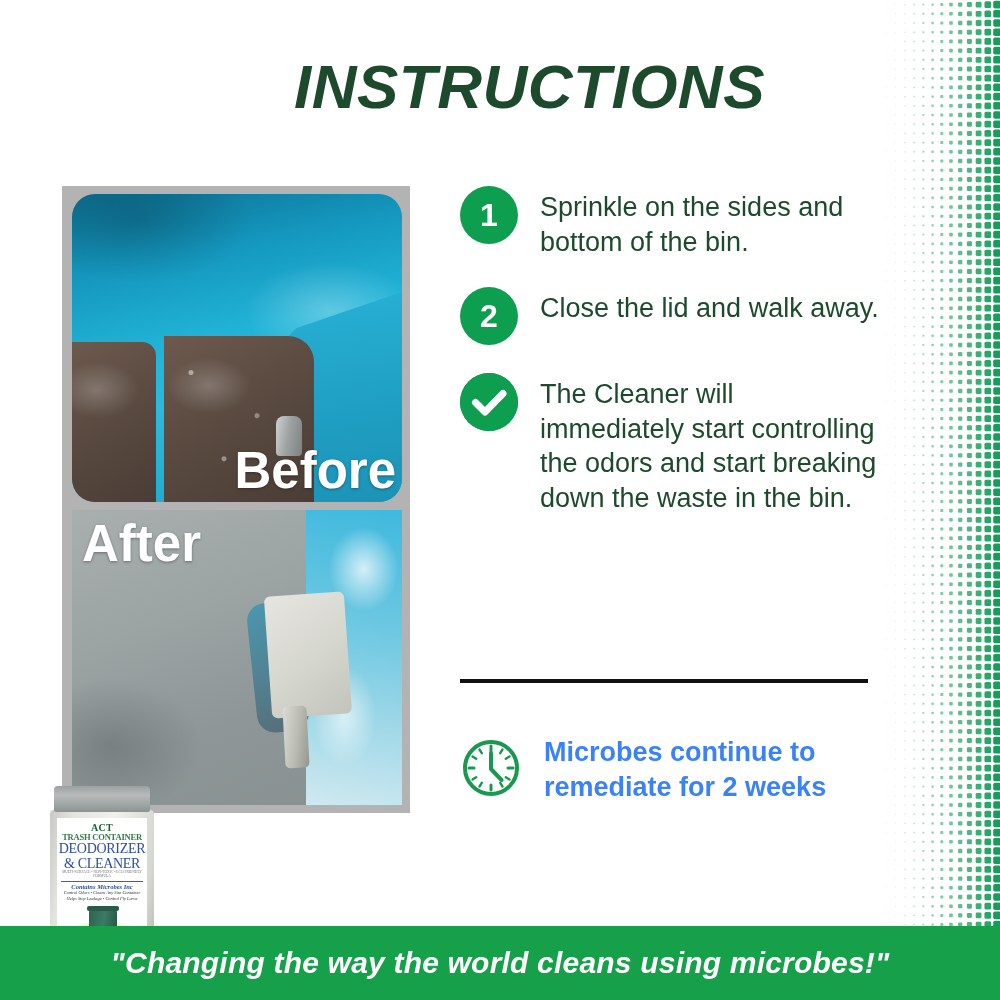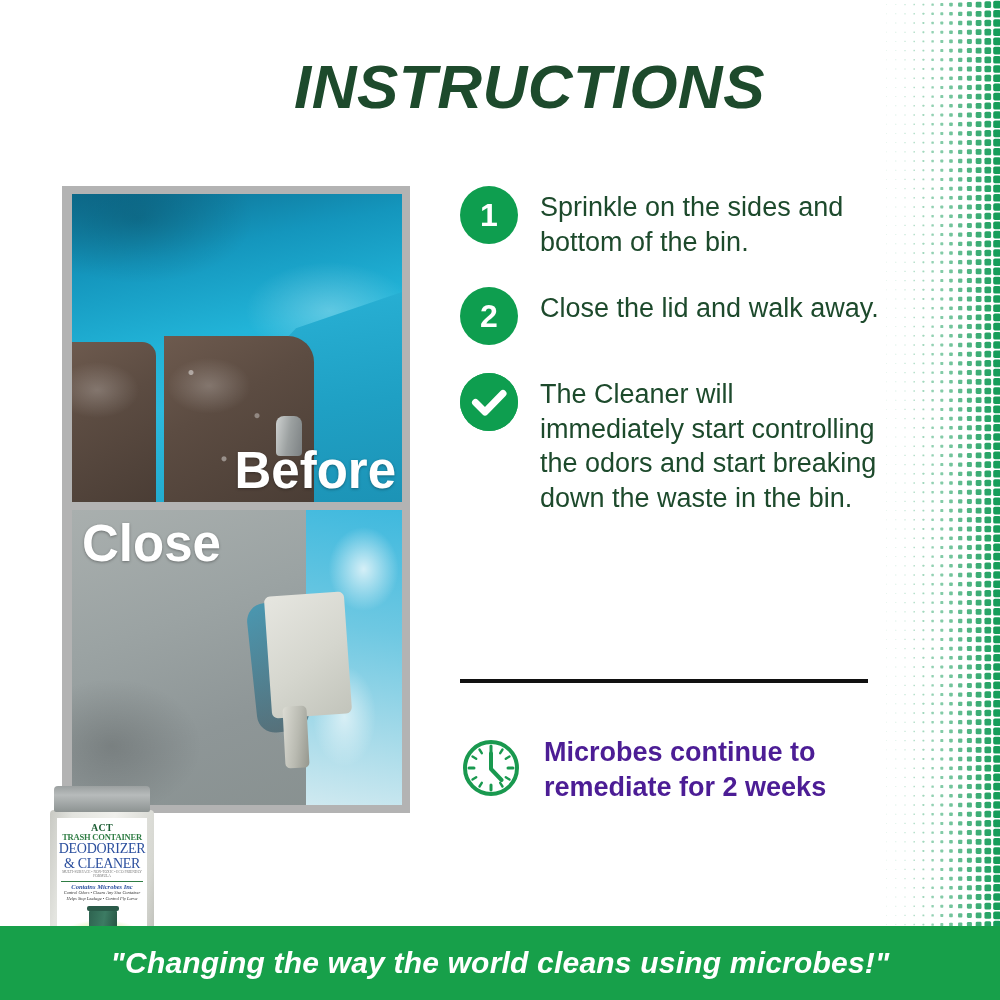--- a/index.html
+++ b/index.html
@@ -95,20 +95,21 @@
     width: 100%;
     overflow: hidden;
   }
   .photo-before {
     top: 0;
     height: 308px;
     background:
       radial-gradient(ellipse 120px 70px at 78% 38%, rgba(255,255,255,0.28), rgba(255,255,255,0) 70%),
       radial-gradient(ellipse 160px 90px at 20% 8%, rgba(0,0,0,0.18), rgba(0,0,0,0) 72%),
       linear-gradient(168deg, #0d6f91 0%, #1496bd 22%, #22b4d8 46%, #2cb9dd 62%, #1ea5c9 100%);
+    border-radius: 23px;
   }
   .grime {
     position: absolute;
     background:
       radial-gradient(ellipse 60px 40px at 30% 30%, rgba(255,255,255,0.22), rgba(255,255,255,0) 70%),
       linear-gradient(150deg, #6d5a4e 0%, #5c4c42 40%, #4a3d35 100%);
   }
   .grime-left {
     left: 0; top: 148px; width: 84px; height: 160px;
     border-top-right-radius: 14px;
@@ -294,21 +295,21 @@
     left: 460px;
     top: 735px;
     display: flex;
     align-items: center;
   }
   .clock-icon { flex: 0 0 auto; margin-right: 22px; }
   .footnote-text {
     font-size: 27px;
     font-weight: bold;
     line-height: 1.3;
-    color: #4c1d95;
+    color: #3b82f6;
     max-width: 330px;
   }
 
   
   .bottom-banner {
     position: absolute;
     left: 0;
     top: 926px;
     width: 1000px;
     height: 74px;
@@ -1664,21 +1665,21 @@
         </div>
         <div class="nozzle-before"></div>
         <div class="photo-label label-before">Before</div>
       </div>
 
       <div class="photo photo-after">
         <div class="after-foam"></div>
         <div class="after-shadow"></div>
         <div class="after-block"></div>
         <div class="nozzle-after"></div>
-        <div class="photo-label label-after">Close</div>
+        <div class="photo-label label-after">After</div>
       </div>
 
     </div>
   </div>
 
   <div class="bottle">
     <div class="bottle-body"></div>
     <div class="bottle-cap"></div>
     <div class="bottle-label">
       <div class="bl-brand">ACT</div>

